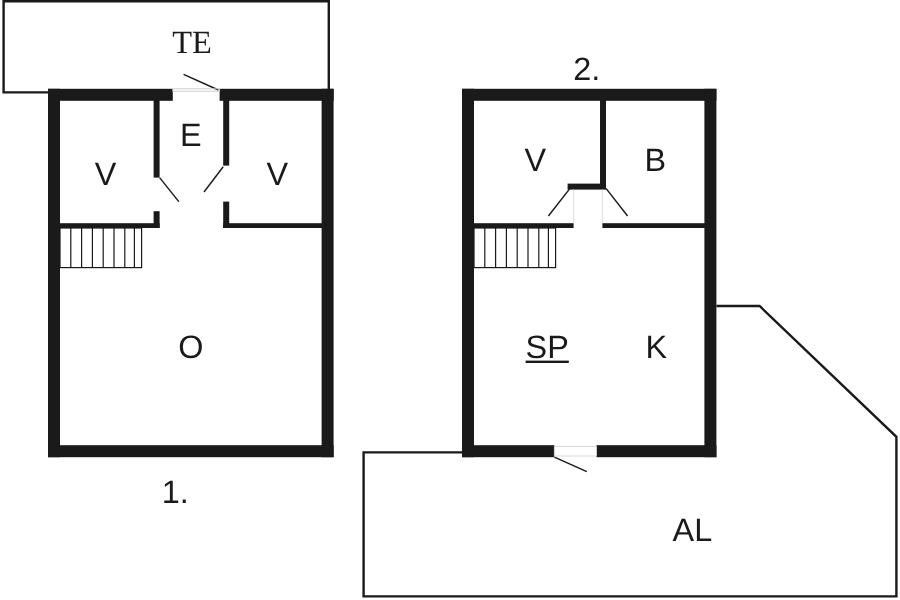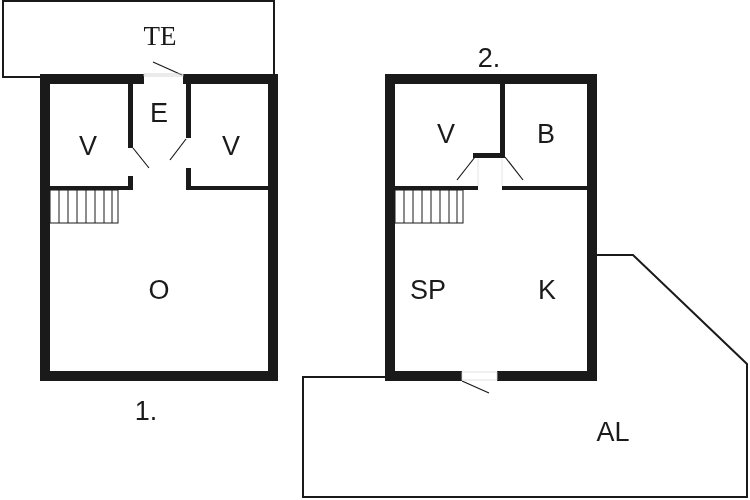--- a/index.html
+++ b/index.html
@@ -105,15 +105,15 @@
 <div class="lbl" style="left:160px; top:36px;font-family:Liberation Serif, serif;">TE</div>
 <div class="lbl" style="left:159px; top:113px;">E</div>
 <div class="lbl" style="left:88px; top:146px;">V</div>
 <div class="lbl" style="left:231px; top:146px;">V</div>
 <div class="lbl" style="left:159px; top:290px;">O</div>
 <div class="lbl" style="left:146px; top:411px;">1.</div>
 
 <div class="lbl" style="left:489px; top:58px;">2.</div>
 <div class="lbl" style="left:446px; top:134px;">V</div>
 <div class="lbl" style="left:546px; top:134px;">B</div>
-<div class="lbl" style="left:428px; top:290px;">SP</div>
+<div class="lbl" style="left:456px; top:290px;text-decoration:underline;">SP</div>
 <div class="lbl" style="left:547px; top:290px;">K</div>
-<div class="lbl" style="left:577px; top:432px;margin-left:36px;">AL</div>
+<div class="lbl" style="left:577px; top:442px;">AL</div>
 
 </body></html>

